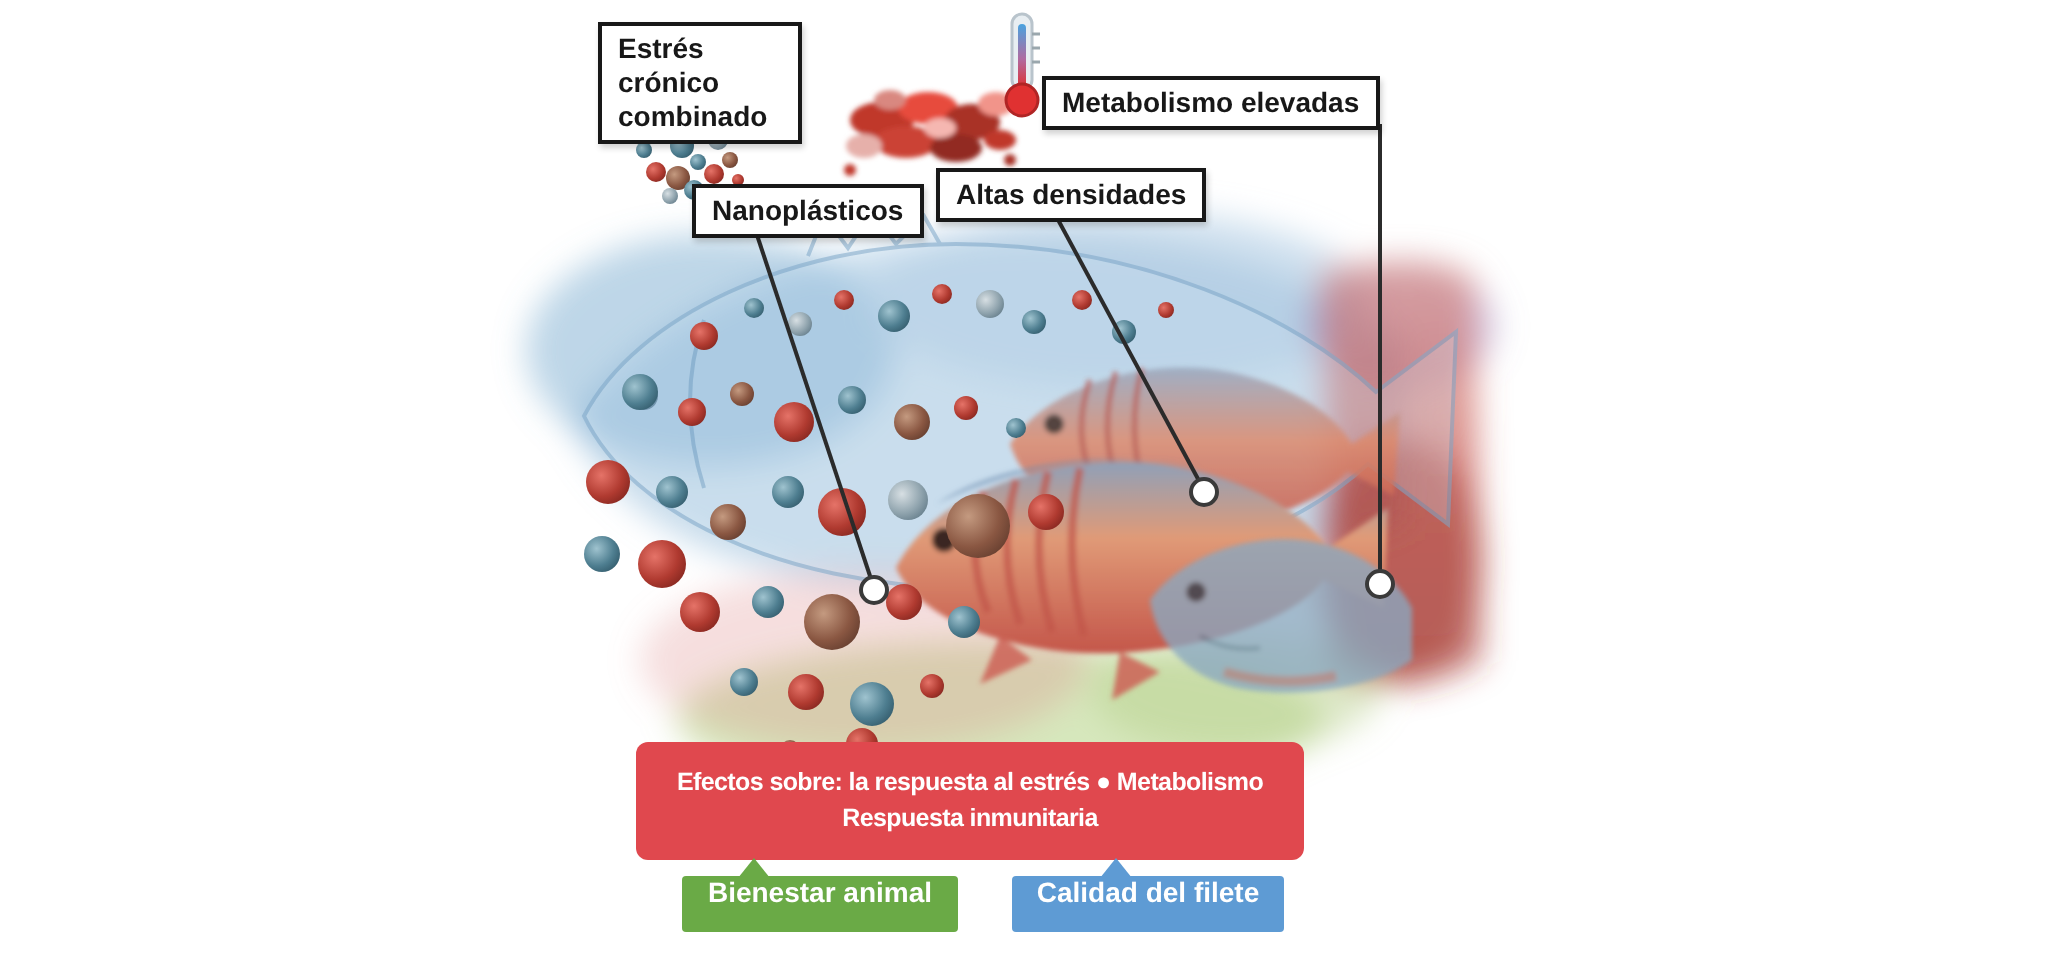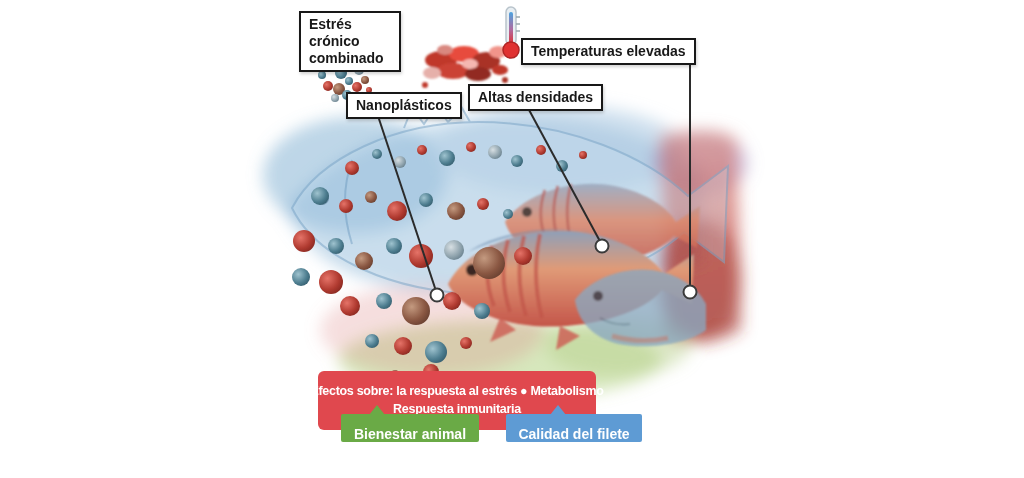--- a/index.html
+++ b/index.html
@@ -18,32 +18,32 @@
   }
   .label-chronic { left:299px; top:11px; width:102px; }
   .label-temp    { left:521px; top:38px; white-space:nowrap; }
   .label-nano    { left:346px; top:92px; white-space:nowrap; }
   .label-dens    { left:468px; top:84px; white-space:nowrap; }
 
   .thermo { position:absolute; left:499px; top:5px; z-index:5; }
 
   .banner {
     position:absolute; z-index:6;
-    left:318px; top:371px; width:278px; height:59px;
+    left:318px; top:371px; width:334px; height:59px;
     background:#e0484e; border-radius:6px;
     color:#fff; font-weight:bold; font-size:12.5px; letter-spacing:-0.3px;
     display:flex; flex-direction:column; justify-content:center; align-items:center;
     text-align:center; line-height:1.42;
   }
   .banner div { white-space:nowrap; }
 
   .tag {
-    position:absolute; z-index:6; top:414px; height:28px;
+    position:absolute; z-index:6; top:438px; height:28px;
     color:#fff; font-weight:bold; font-size:14px;
-    display:flex; align-items:flex-end; justify-content:center;
+    display:flex; align-items:flex-start; justify-content:center;
     border-radius:2px;
   }
   .tag-green { left:341px; width:138px; background:#6aaa46; }
   .tag-blue  { left:487px; width:136px; background:#5e9bd4;margin-left:19px; }
   .pointer {
     position:absolute; top:-9px; width:0; height:0;
     border-left:8px solid transparent; border-right:8px solid transparent;
   }
   .pointer-green { left:28px; border-bottom:10px solid #6aaa46; }
   .pointer-blue  { left:44px; border-bottom:10px solid #5e9bd4; }
@@ -247,21 +247,21 @@
     <line x1="17" y1="12" x2="21" y2="12" stroke="#9aa7ad" stroke-width="1.5"></line>
     <line x1="17" y1="19" x2="21" y2="19" stroke="#9aa7ad" stroke-width="1.5"></line>
     <line x1="17" y1="26" x2="21" y2="26" stroke="#9aa7ad" stroke-width="1.5"></line>
     <circle cx="12" cy="45" r="8" fill="#e03131" stroke="#b02525" stroke-width="1.5"></circle>
   </svg>
 
   <div class="label-box label-chronic">
     <span>Estrés crónico combinado</span>
   </div>
   <div class="label-box label-temp">
-    <span>Temperaturas elevadas</span>
+    <span>Metabolismo elevadas</span>
   </div>
   <div class="label-box label-nano">
     <span>Nanoplásticos</span>
   </div>
   <div class="label-box label-dens">
     <span>Altas densidades</span>
   </div>
 
   <div class="banner">
     <div>Efectos sobre: la respuesta al estrés  ●  Metabolismo</div>

